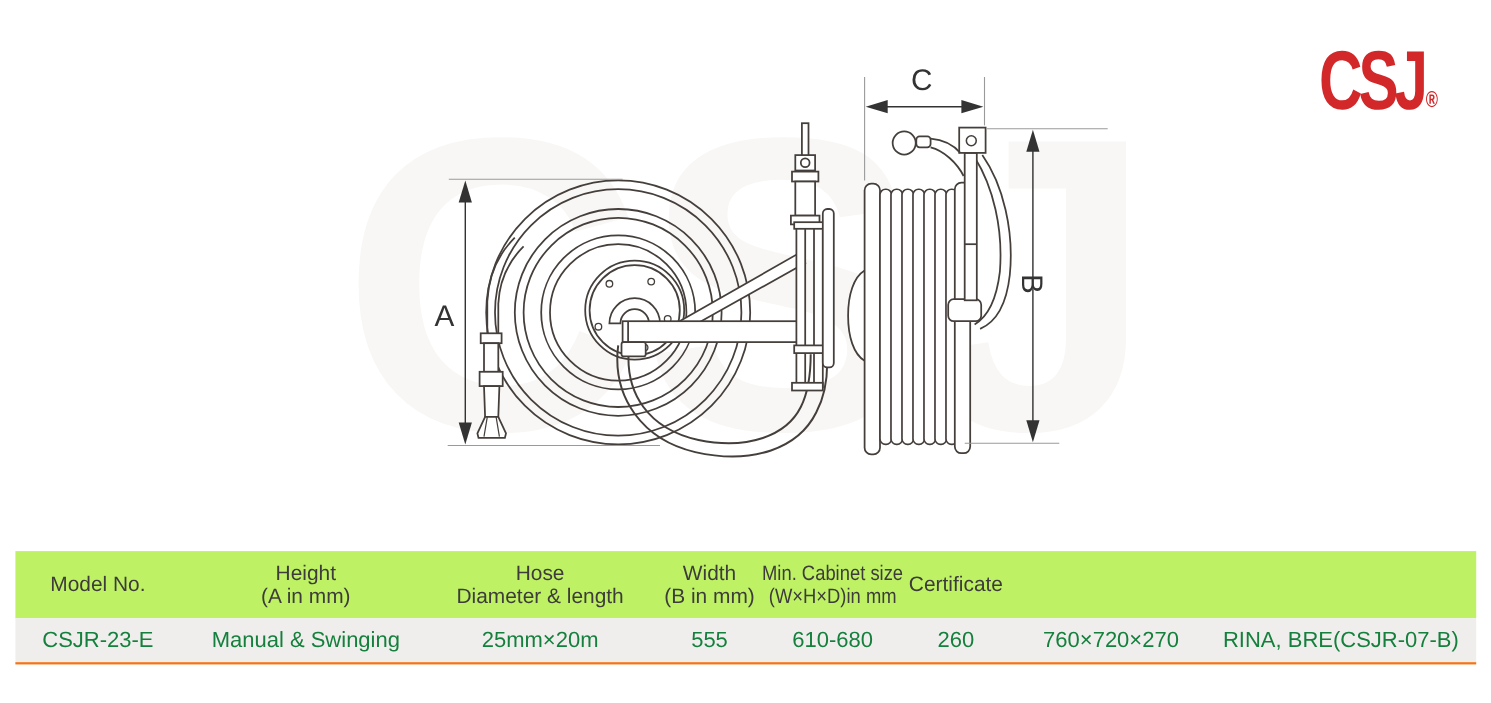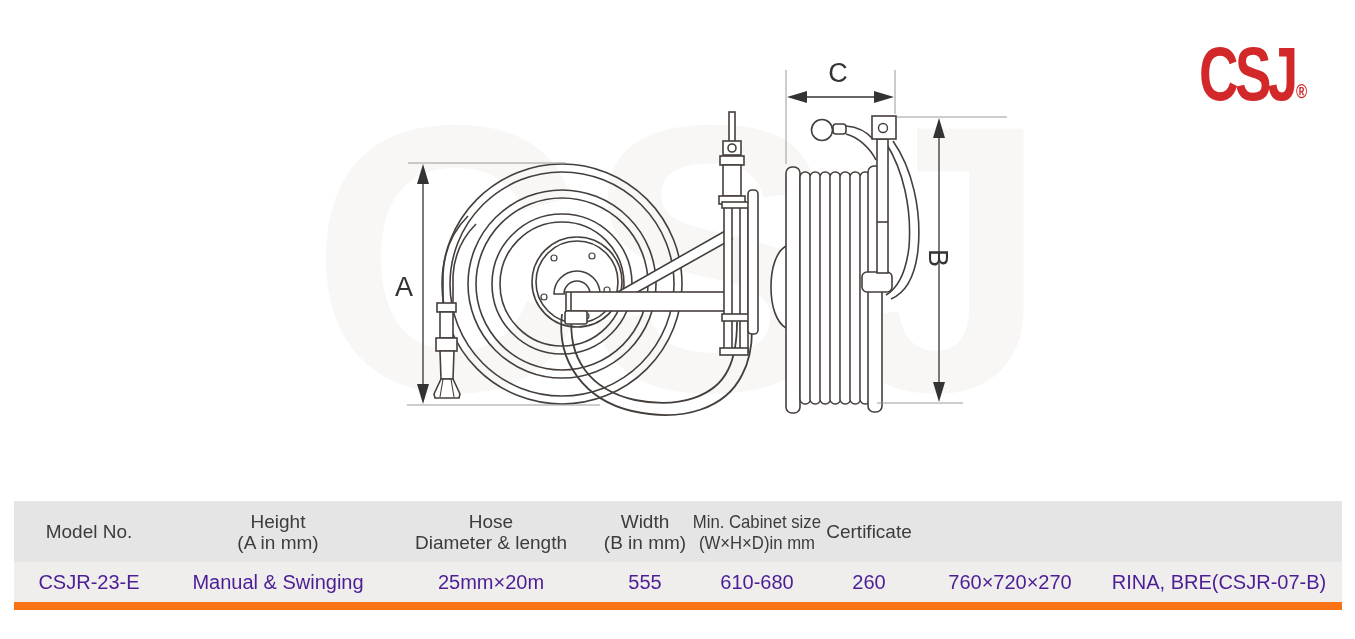--- a/index.html
+++ b/index.html
@@ -16,23 +16,23 @@
   }
   .logo-reg{
     font-weight:bold;font-size:21px;color:#d2282a;letter-spacing:0;
     vertical-align:baseline;position:relative;left:2px;top:-2px;
   }
   
   .drawing{position:absolute;left:0;top:0;}
   
   .spec-table{position:absolute;left:14px;top:501px;width:1328px;}
   .tr{display:grid;grid-template-columns:150px 228px 198px 110px 114px 110px 172px 246px;}
-  .thead{background:#e5e5e5;height:61px;color:#3d3c3a;font-size:19px;}
-  .tbody{background:#efeeec;height:40px;color:#4c1d95;font-size:20px;
-         border-bottom:8px solid #f97316;}
+  .thead{background:#bef264;height:61px;color:#3d3c3a;font-size:19px;}
+  .tbody{background:#efeeec;height:40px;color:#15803d;font-size:20px;
+         border-bottom:2px solid #f97316;}
   .th,.td{
     display:flex;flex-direction:column;align-items:center;justify-content:center;
     text-align:center;line-height:21px;overflow:visible;white-space:nowrap;
   }
   .td{flex-direction:row;}
   .condensed{transform:scaleX(0.88);transform-origin:50% 50%;}
 </style>
 </head>
 <body>
 

